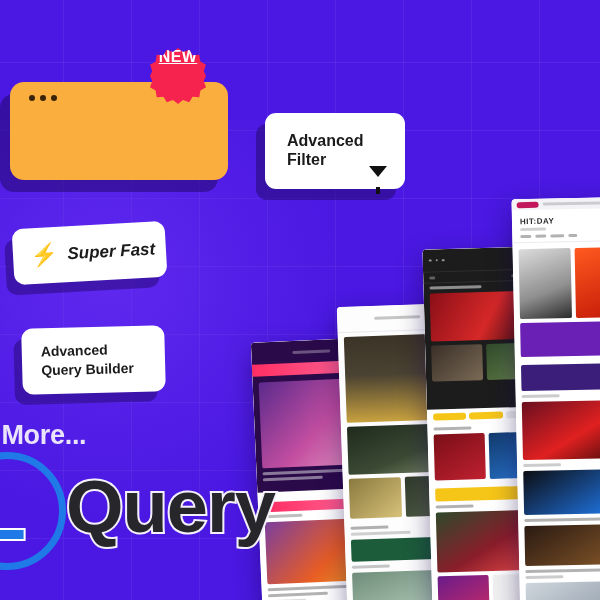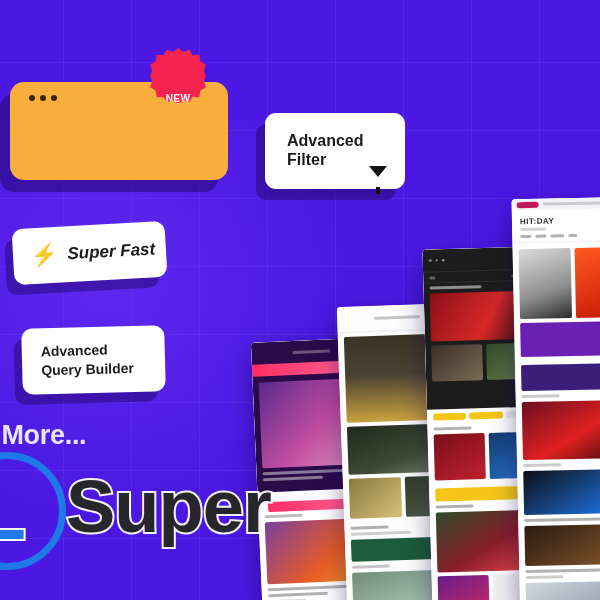--- a/index.html
+++ b/index.html
@@ -77,24 +77,24 @@
   .premade-text {
     position: absolute; left: 46px; top: 32px;
     font-size: 21px; font-weight: bold; line-height: 1.18;
     color: #3d2a0b; letter-spacing: -0.2px;
     white-space: pre-line;
   }
 
   .badge-new {
     position: absolute; left: 150px; top: 48px;
     width: 56px; height: 56px;
-    display: flex; align-items: flex-end; justify-content: center;
+    display: flex; align-items: flex-start; justify-content: center;
     background: #f6234f;
     color: #ffffff;
-    font-size: 10px; font-weight: bold; letter-spacing: 0.4px;
+    font-size: 16px; font-weight: bold; letter-spacing: 0.4px;
     clip-path: polygon(
       50% 0%, 59% 7%, 70% 3%, 76% 13%, 88% 12%, 90% 24%,
       100% 30%, 96% 41%, 100% 50%, 96% 59%, 100% 70%, 90% 76%,
       88% 88%, 76% 87%, 70% 97%, 59% 93%, 50% 100%, 41% 93%,
       30% 97%, 24% 87%, 12% 88%, 10% 76%, 0% 70%, 4% 59%,
       0% 50%, 4% 41%, 0% 30%, 10% 24%, 12% 12%, 24% 13%,
       30% 3%, 41% 7%
     );
     text-decoration: underline;
   }
@@ -334,15 +334,15 @@
 
   <div class="card card-query">
     <div class="query-text">Advanced
 Query Builder</div>
   </div>
 
   <div class="much-more">h More...</div>
 
   <div class="logo-circle"></div>
   <div class="logo-letter">L</div>
-  <div class="wordmark">Super</div>
+  <div class="wordmark">Query</div>
 
 </div>
 
 </body></html>

